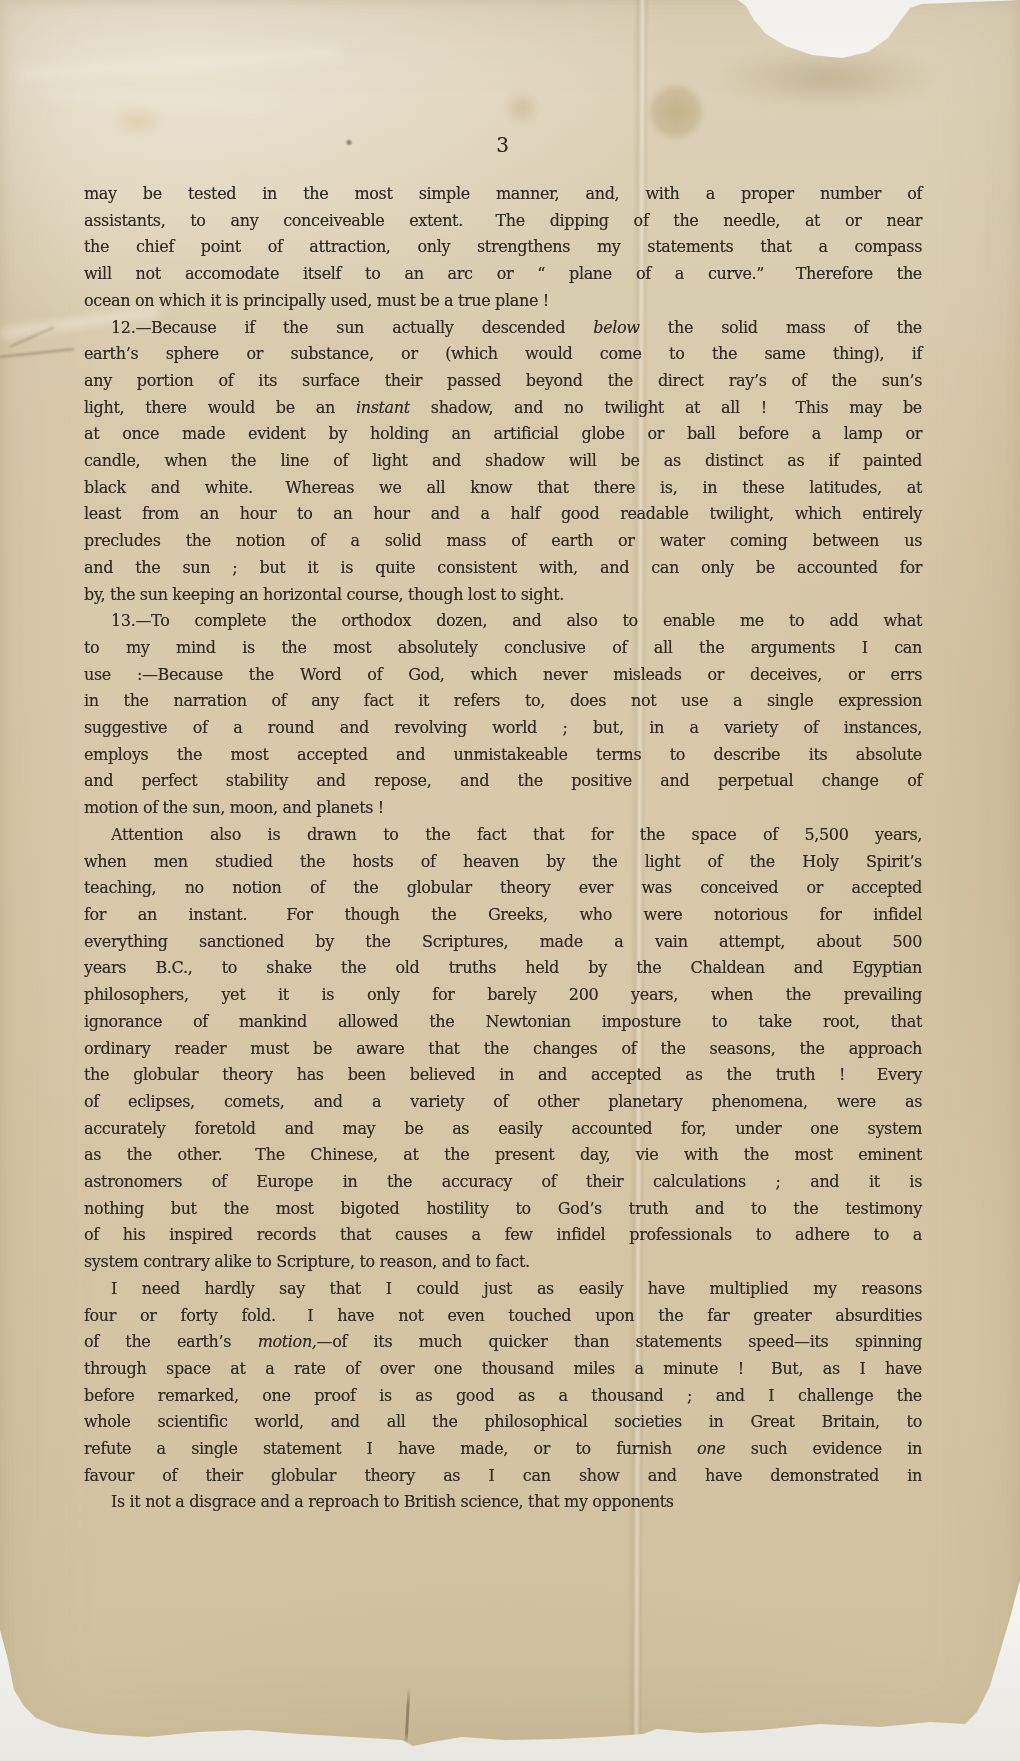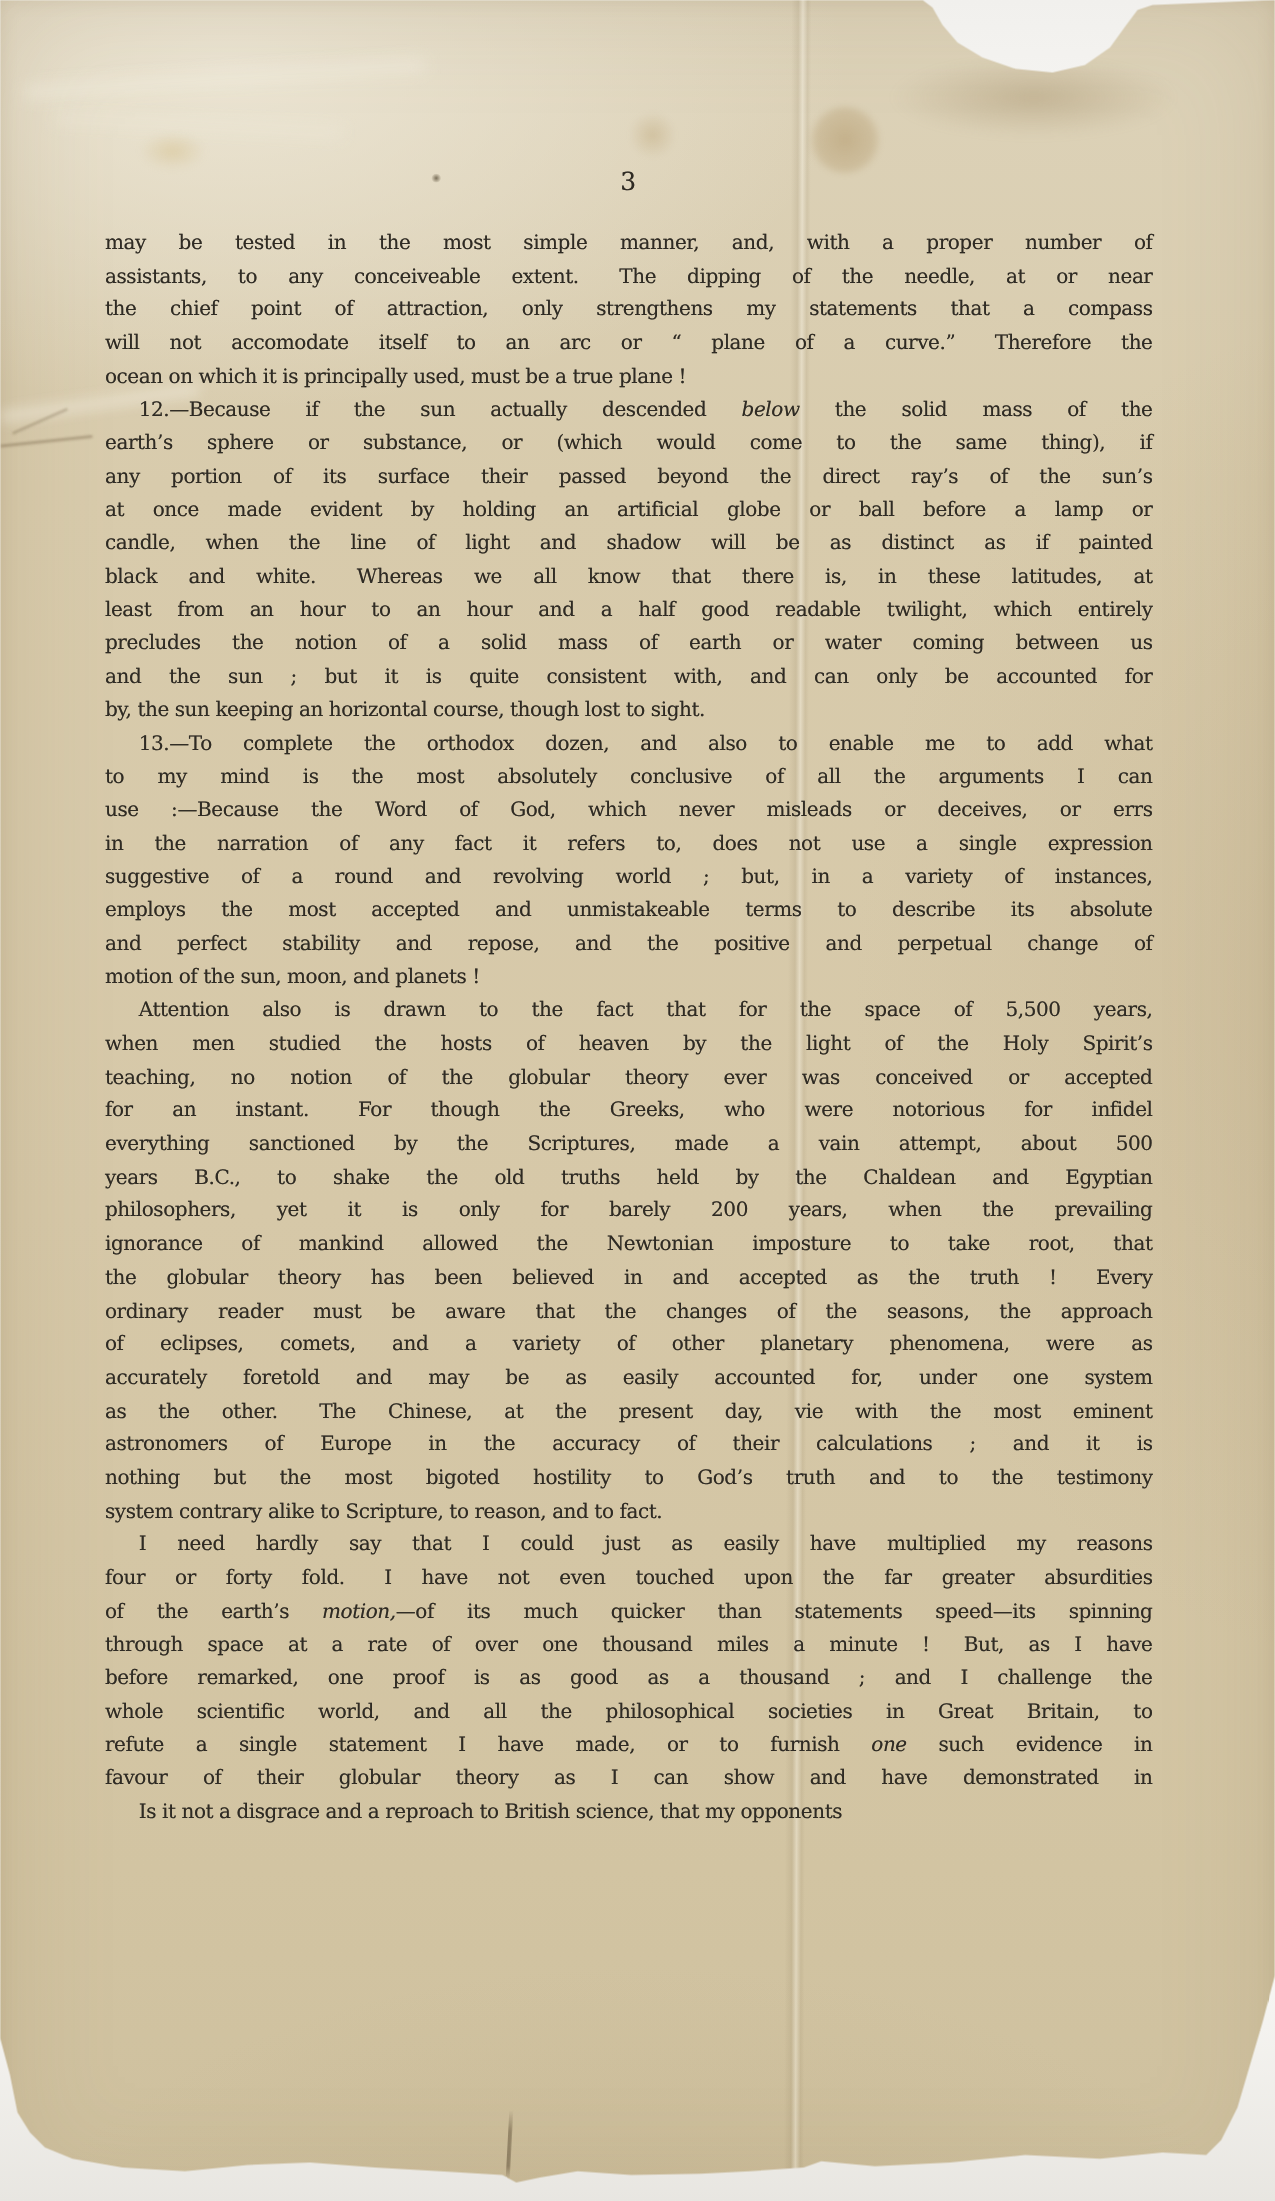--- a/index.html
+++ b/index.html
@@ -128,20 +128,21 @@
           <div class="line"><span>may be tested in the most simple manner, and, with a proper number of</span></div>
           <div class="line"><span>assistants, to any conceiveable extent.  The dipping of the needle, at or near</span></div>
           <div class="line"><span>the chief point of attraction, only strengthens my statements that a compass</span></div>
           <div class="line"><span>will not accomodate itself to an arc or “ plane of a curve.”  Therefore the</span></div>
           <div class="line last"><span>ocean on which it is principally used, must be a true plane !</span></div>
         </div>
         <div class="paragraph">
           <div class="line indent"><span>12.—Because if the sun actually descended </span><i>below</i><span> the solid mass of the</span></div>
           <div class="line"><span>earth’s sphere or substance, or (which would come to the same thing), if</span></div>
           <div class="line"><span>any portion of its surface their passed beyond the direct ray’s of the sun’s</span></div>
+          <div class="line"><span>light, there would be an </span><i>instant</i><span> shadow, and no twilight at all !  This may be</span></div>
           <div class="line"><span>at once made evident by holding an artificial globe or ball before a lamp or</span></div>
           <div class="line"><span>candle, when the line of light and shadow will be as distinct as if painted</span></div>
           <div class="line"><span>black and white.  Whereas we all know that there is, in these latitudes, at</span></div>
           <div class="line"><span>least from an hour to an hour and a half good readable twilight, which entirely</span></div>
           <div class="line"><span>precludes the notion of a solid mass of earth or water coming between us</span></div>
           <div class="line"><span>and the sun ; but it is quite consistent with, and can only be accounted for</span></div>
           <div class="line last"><span>by, the sun keeping an horizontal course, though lost to sight.</span></div>
         </div>
         <div class="paragraph">
           <div class="line indent"><span>13.—To complete the orthodox dozen, and also to enable me to add what</span></div>
@@ -155,27 +156,28 @@
         </div>
         <div class="paragraph">
           <div class="line indent"><span>Attention also is drawn to the fact that for the space of 5,500 years,</span></div>
           <div class="line"><span>when men studied the hosts of heaven by the light of the Holy Spirit’s</span></div>
           <div class="line"><span>teaching, no notion of the globular theory ever was conceived or accepted</span></div>
           <div class="line"><span>for an instant.  For though the Greeks, who were notorious for infidel</span></div>
           <div class="line"><span>everything sanctioned by the Scriptures, made a vain attempt, about 500</span></div>
           <div class="line"><span>years B.C., to shake the old truths held by the Chaldean and Egyptian</span></div>
           <div class="line"><span>philosophers, yet it is only for barely 200 years, when the prevailing</span></div>
           <div class="line"><span>ignorance of mankind allowed the Newtonian imposture to take root, that</span></div>
+          <div class="line"><span>ordinary reader must be aware that the changes of the seasons, the approach</span></div>
           <div class="line"><span>the globular theory has been believed in and accepted as the truth !  Every</span></div>
-          <div class="line"><span>ordinary reader must be aware that the changes of the seasons, the approach</span></div>
           <div class="line"><span>of eclipses, comets, and a variety of other planetary phenomena, were as</span></div>
           <div class="line"><span>accurately foretold and may be as easily accounted for, under one system</span></div>
           <div class="line"><span>as the other.  The Chinese, at the present day, vie with the most eminent</span></div>
           <div class="line"><span>astronomers of Europe in the accuracy of their calculations ; and it is</span></div>
           <div class="line"><span>nothing but the most bigoted hostility to God’s truth and to the testimony</span></div>
+          <div class="line"><span>of his inspired records that causes a few infidel professionals to adhere to a</span></div>
           <div class="line last"><span>system contrary alike to Scripture, to reason, and to fact.</span></div>
         </div>
         <div class="paragraph">
           <div class="line indent"><span>I need hardly say that I could just as easily have multiplied my reasons</span></div>
           <div class="line"><span>four or forty fold.  I have not even touched upon the far greater absurdities</span></div>
           <div class="line"><span>of the earth’s </span><i>motion,</i><span>—of its much quicker than statements speed—its spinning</span></div>
           <div class="line"><span>through space at a rate of over one thousand miles a minute !  But, as I have</span></div>
           <div class="line"><span>before remarked, one proof is as good as a thousand ; and I challenge the</span></div>
           <div class="line"><span>whole scientific world, and all the philosophical societies in Great Britain, to</span></div>
           <div class="line"><span>refute a single statement I have made, or to furnish </span><i>one</i><span> such evidence in</span></div>

